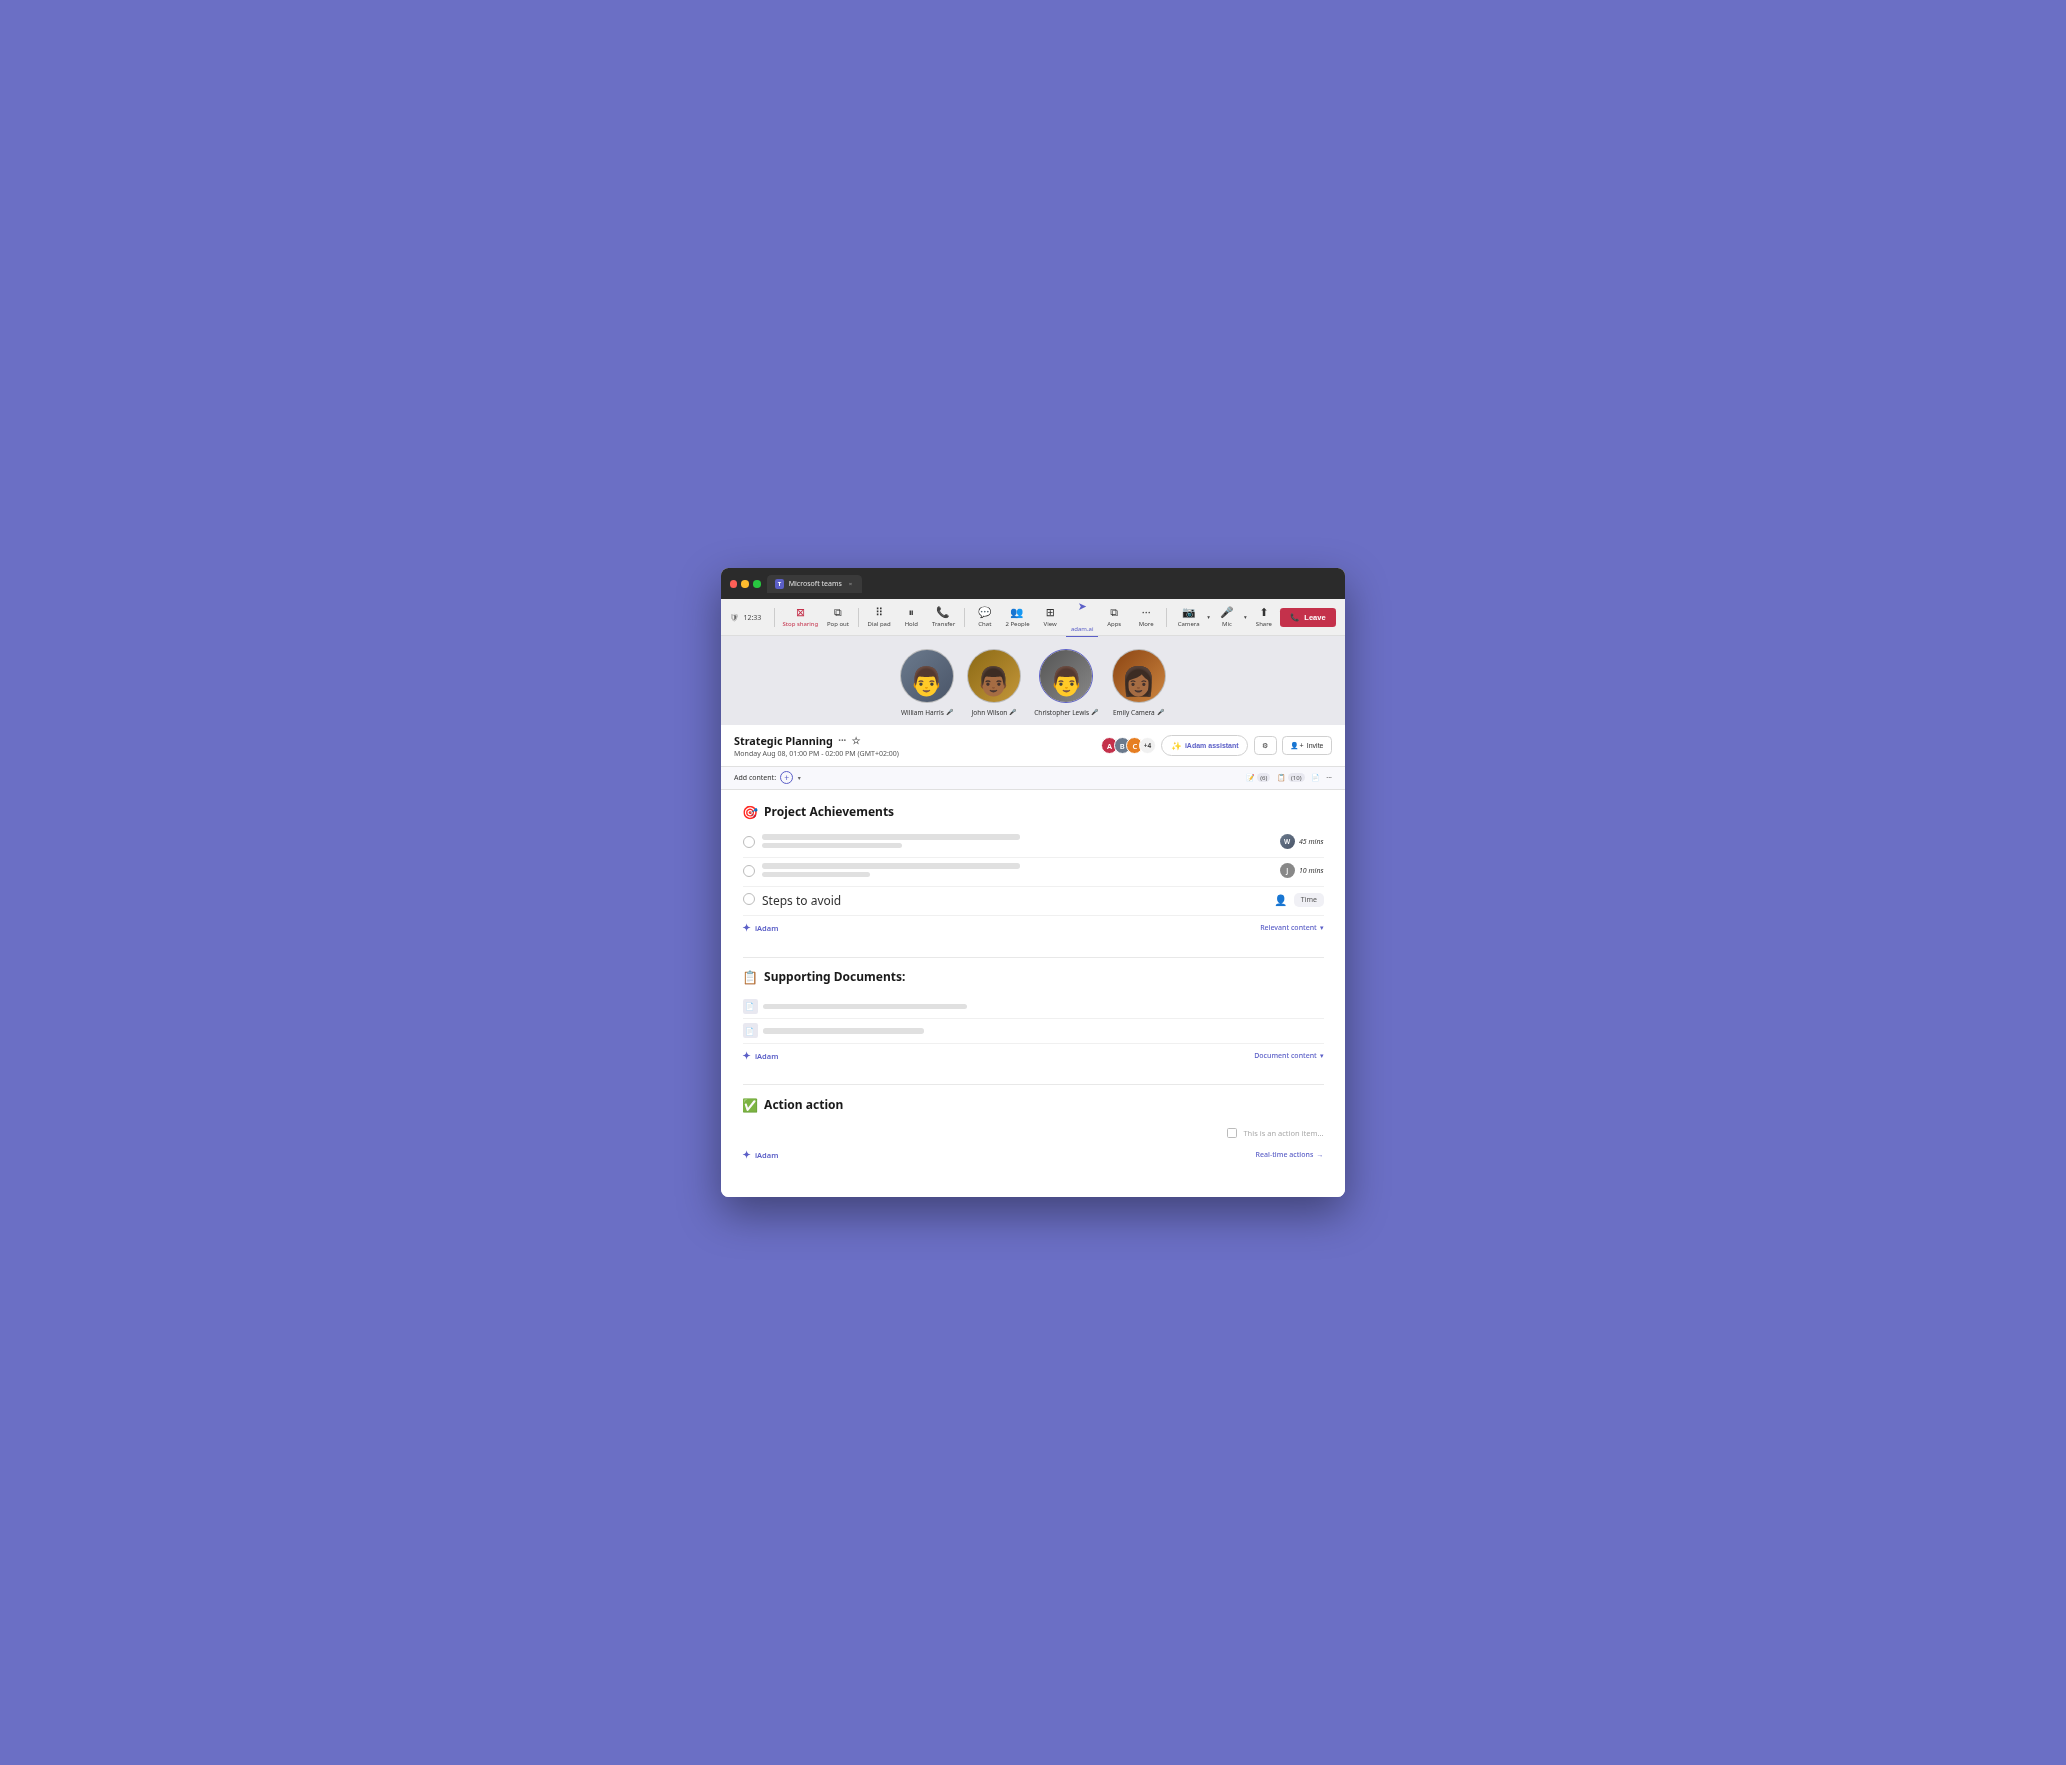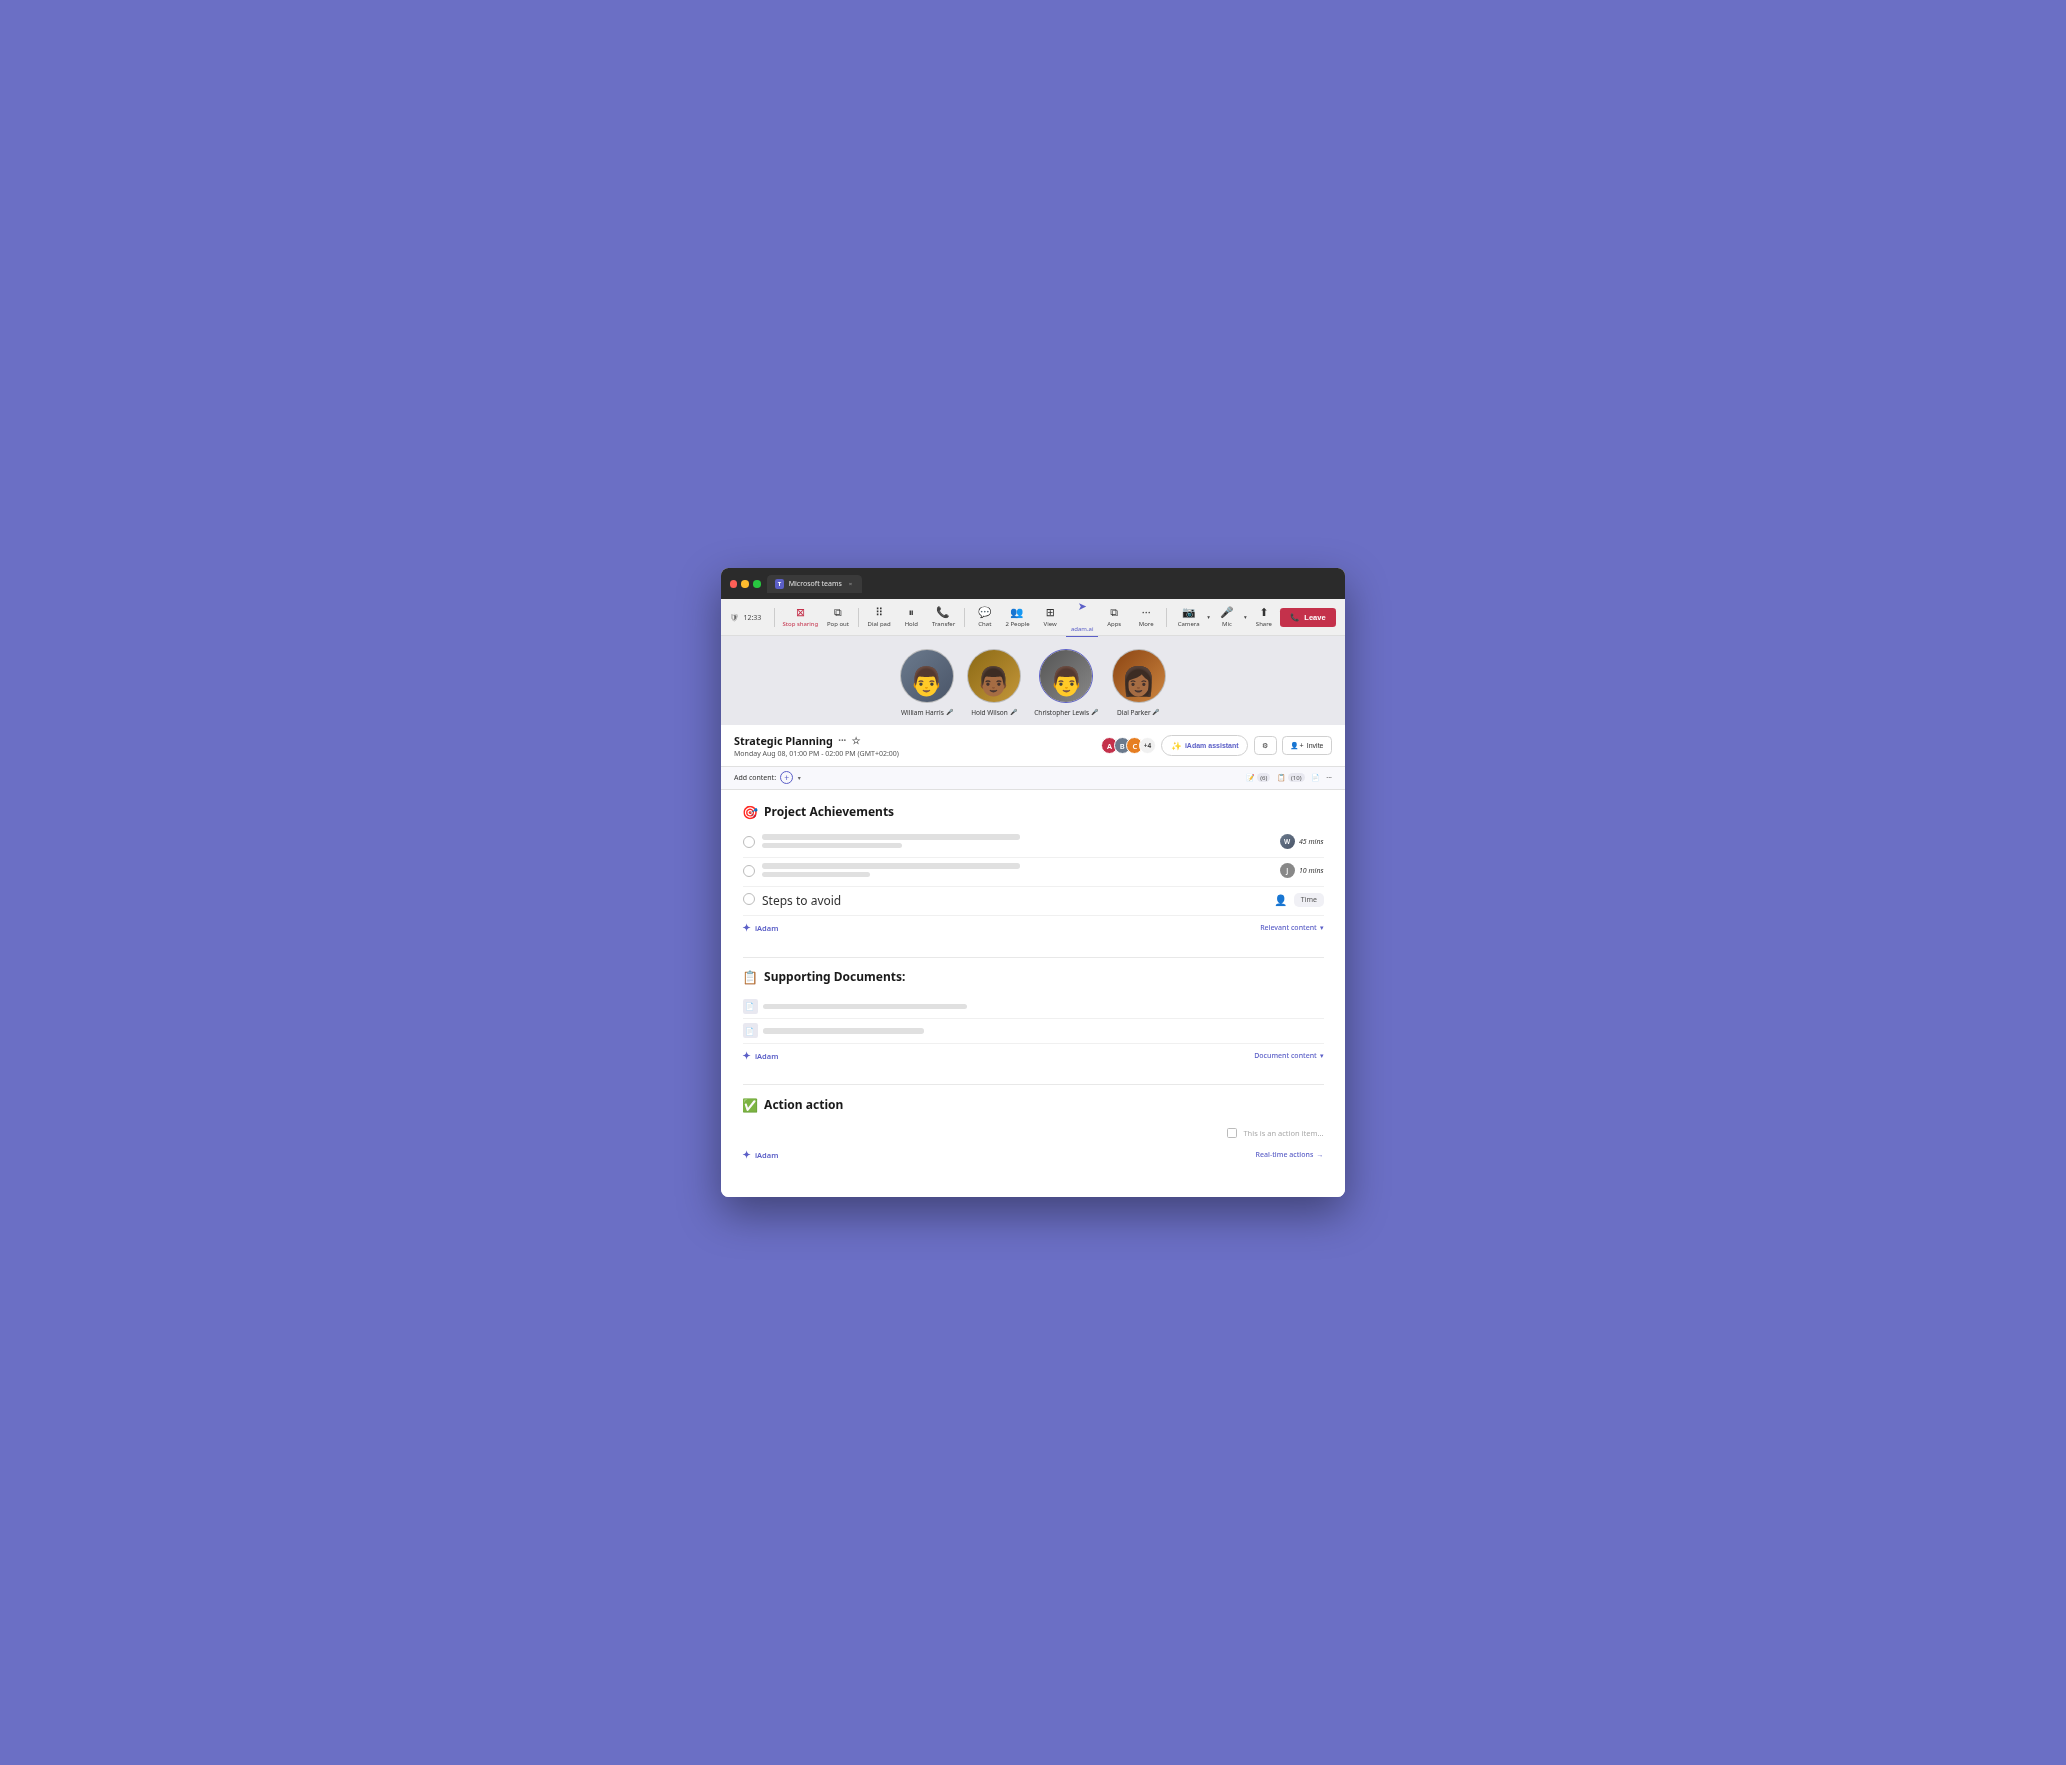--- a/index.html
+++ b/index.html
@@ -627,41 +627,41 @@
         <span>William Harris</span>
         <span class="mute-icon">🎤</span>
       </div>
     </div>
 
     <div class="participant">
       <div class="avatar-circle">
         <div class="avatar-img av-2" style="font-size:28px; line-height:1; padding-top:6.5px;">👨🏾</div>
       </div>
       <div class="participant-name">
-        <span>Hold Wilson</span>
+        <span>John Wilson</span>
         <span class="mute-icon">🎤</span>
       </div>
     </div>
 
     <div class="participant">
       <div class="avatar-circle active">
         <div class="avatar-img av-3" style="font-size:28px; line-height:1; padding-top:6.5px;">👨</div>
       </div>
       <div class="participant-name">
         <span>Christopher Lewis</span>
         <span class="mute-icon">🎤</span>
       </div>
     </div>
 
     <div class="participant">
       <div class="avatar-circle">
         <div class="avatar-img av-4" style="font-size:28px; line-height:1; padding-top:6.5px;">👩🏾</div>
       </div>
       <div class="participant-name">
-        <span>Dial Parker</span>
+        <span>Emily Camera</span>
         <span class="mute-icon">🎤</span>
       </div>
     </div>
   </div>
 
   <div class="meeting-info-bar">
     <div class="meeting-title-area">
       <div class="meeting-title">
         <span>Strategic Planning</span>
         <span class="meeting-dots">···</span>

